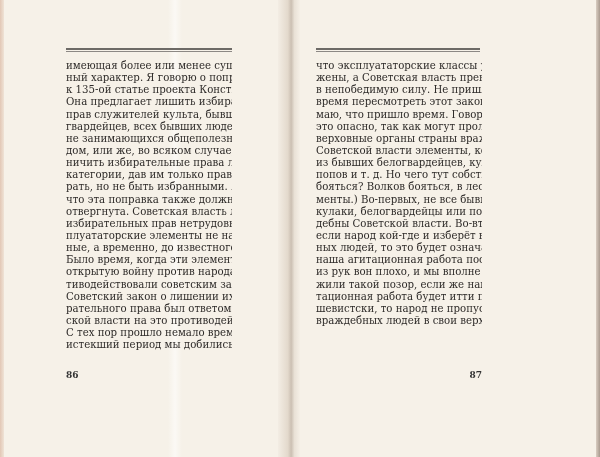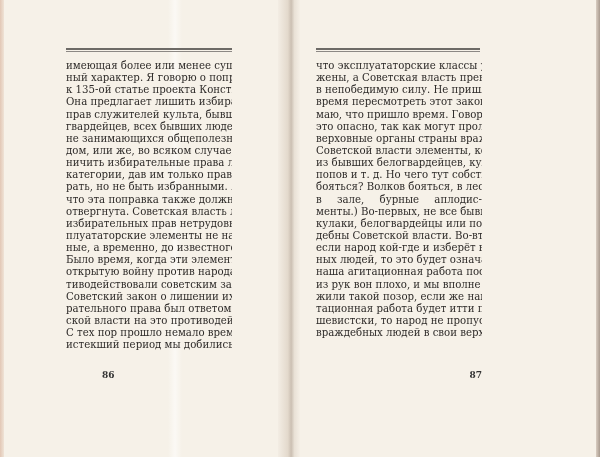--- a/index.html
+++ b/index.html
@@ -46,21 +46,21 @@
   }
   .line {
     display: block; white-space: nowrap; text-align: justify;
     text-align-last: justify; height: 12.15px; overflow: hidden;
   }
   .line.last { text-align-last: left; }
   .folio {
     position: absolute; top: 370px; font-size: 9px; color: #333;
     font-weight: bold;
   }
-  .page.left .folio { left: 0; margin-left: 36px; }
+  .page.left .folio { left: 0; }
   .page.right .folio { right: 0; }
 </style>
 </head>
 <body>
 
 <div class="spread">
   <div class="left-edge"></div>
   <div class="glare"></div>
   <div class="gutter"></div>
   <div class="right-edge"></div>
@@ -103,21 +103,20 @@
         <span class="line">жены, а Советская власть превратилась</span>
         <span class="line">в непобедимую силу. Не пришло ли</span>
         <span class="line">время пересмотреть этот закон? Я ду-</span>
         <span class="line">маю, что пришло время. Говорят, что</span>
         <span class="line">это опасно, так как могут пролезть в</span>
         <span class="line">верховные органы страны враждебные</span>
         <span class="line">Советской власти элементы, кое-кто</span>
         <span class="line">из бывших белогвардейцев, кулаков,</span>
         <span class="line">попов и т. д. Но чего тут собственно</span>
         <span class="line">бояться? Волков бояться, в лес не</span>
-        <span class="line">в зале, бурные аплодис-</span>
         <span class="line">менты.) Во-первых, не все бывшие</span>
         <span class="line">кулаки, белогвардейцы или попы враж-</span>
         <span class="line">дебны Советской власти. Во-вторых,</span>
         <span class="line">если народ кой-где и изберёт враждеб-</span>
         <span class="line">ных людей, то это будет означать, что</span>
         <span class="line">наша агитационная работа поставлена</span>
         <span class="line">из рук вон плохо, и мы вполне заслу-</span>
         <span class="line">жили такой позор, если же наша аги-</span>
         <span class="line">тационная работа будет итти по-боль-</span>
         <span class="line">шевистски, то народ не пропустит</span>

